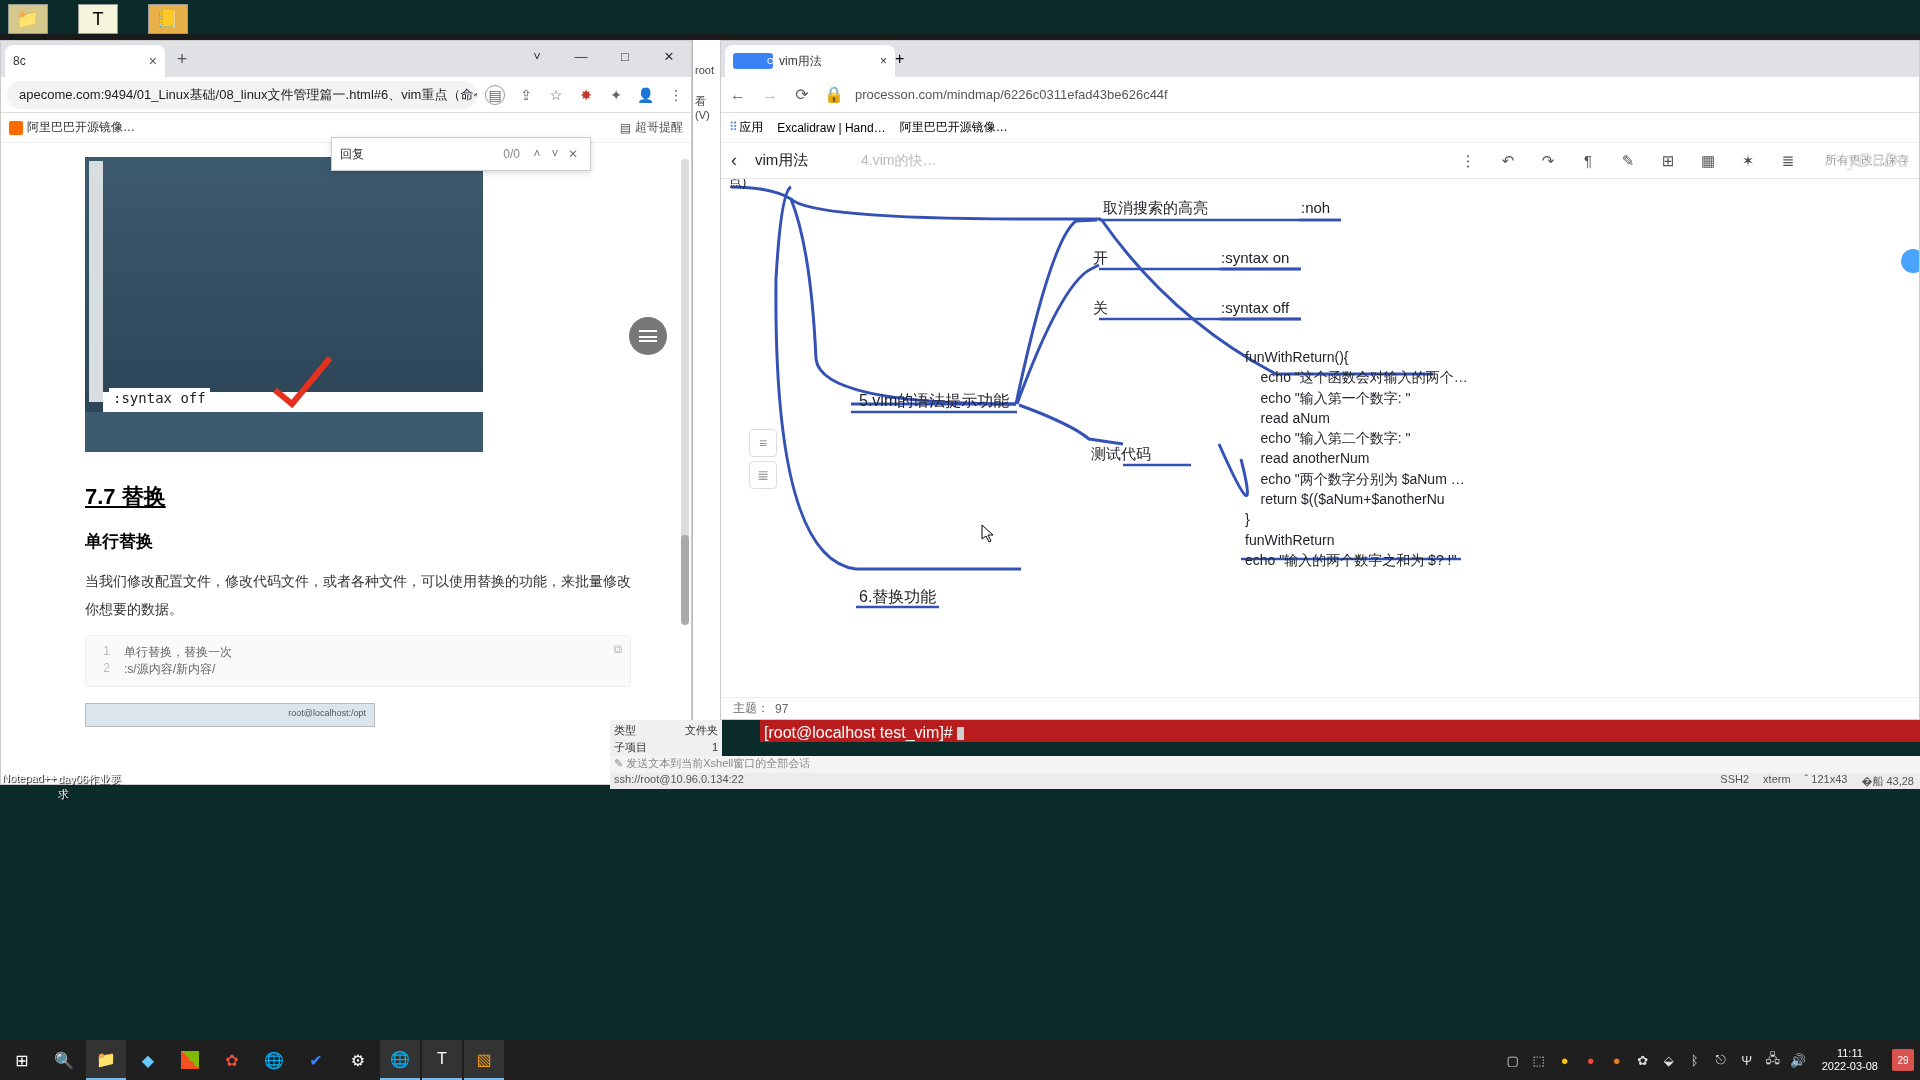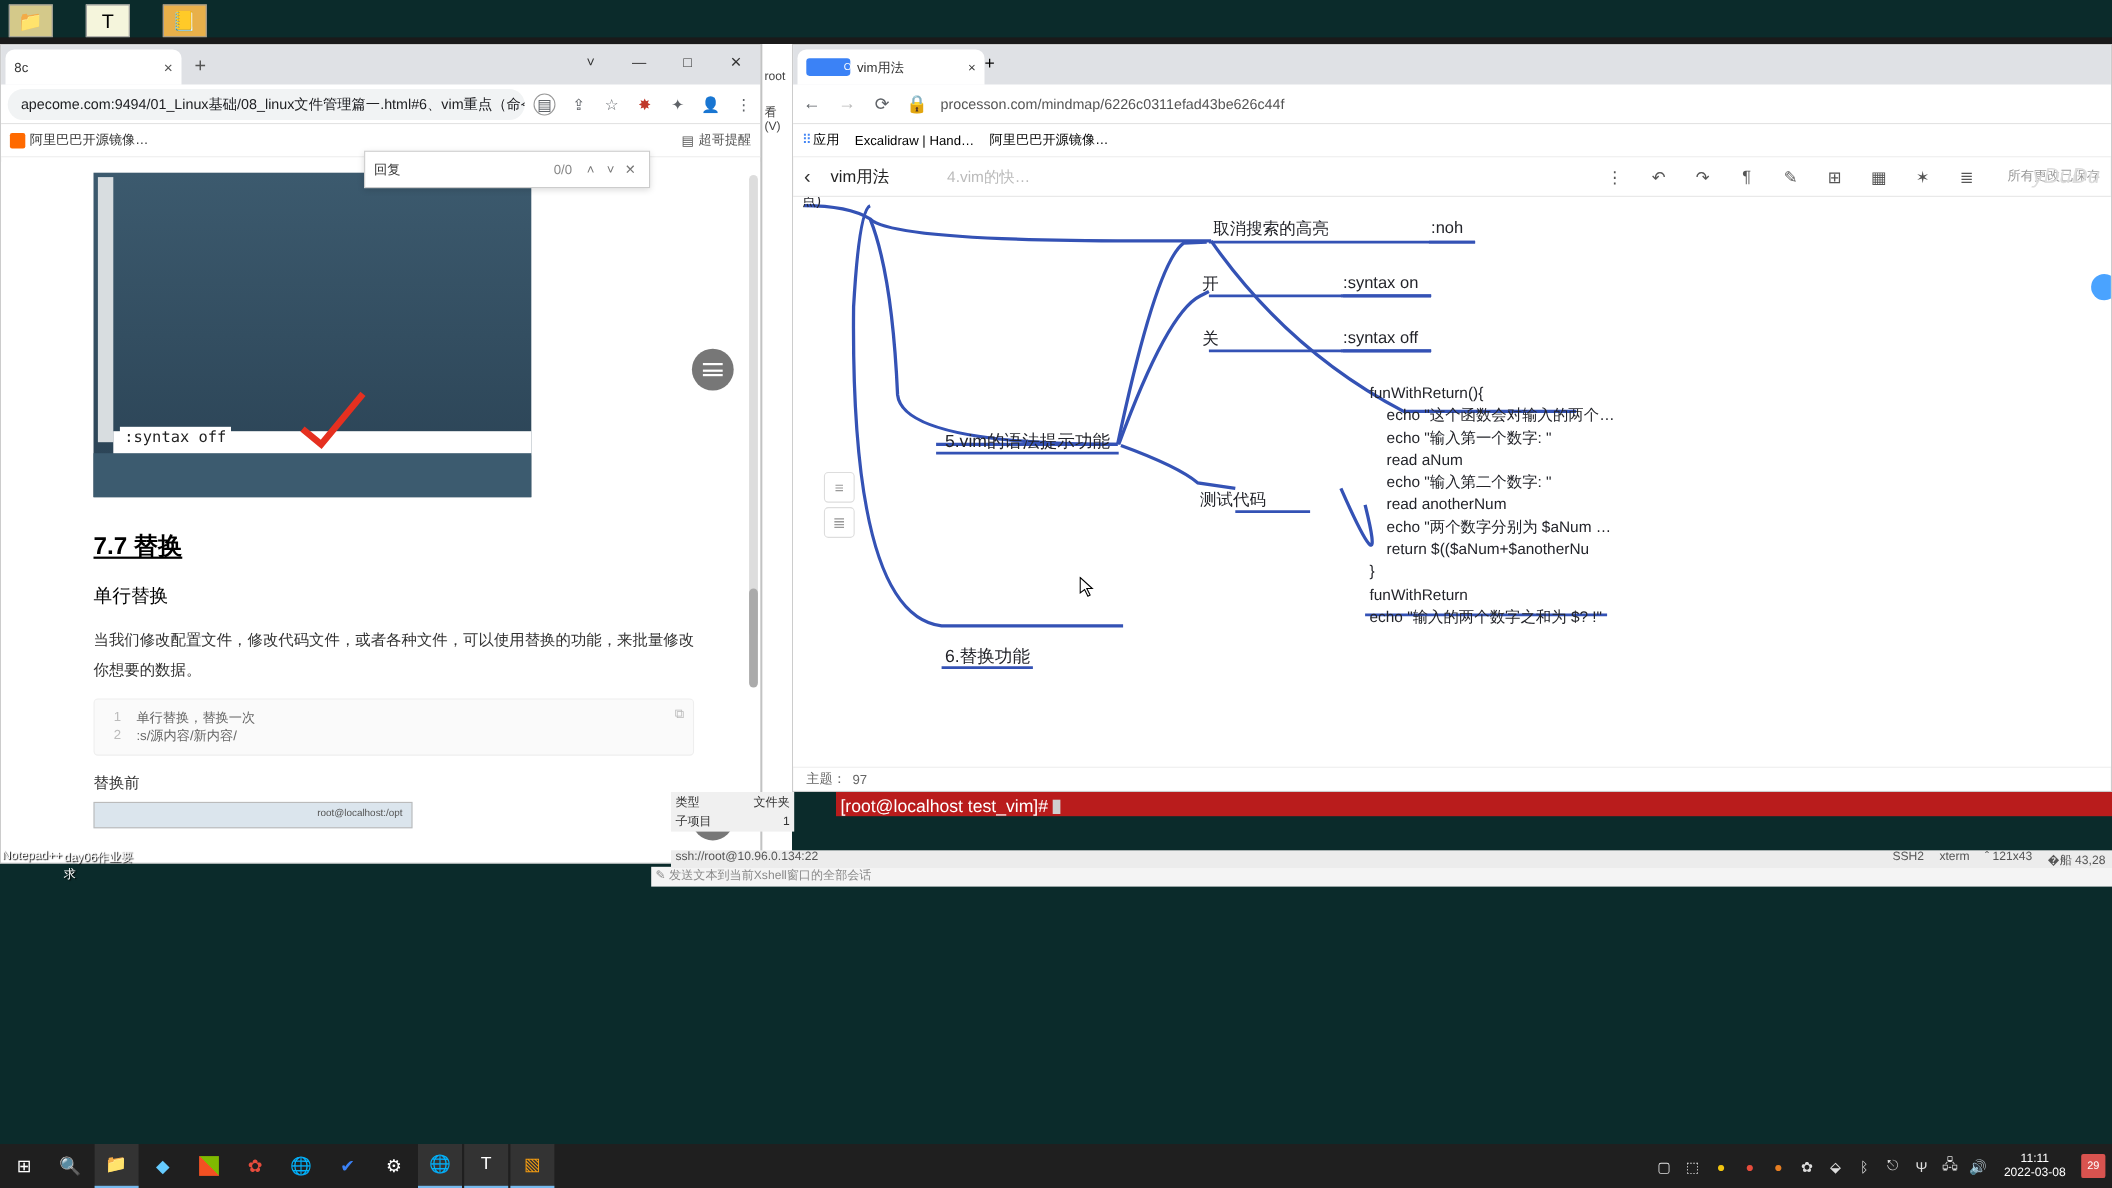--- a/index.html
+++ b/index.html
@@ -41,21 +41,21 @@
 .doc-area { padding: 10px 60px 0 84px; }
 .syntax-img { width: 398px; height: 295px; background: linear-gradient(#3c5a6e, #2a4254); position: relative; margin-bottom: 30px; }
 .syntax-img .line-col { position: absolute; left: 4px; top: 4px; bottom: 50px; width: 14px; background: #d8dde0; }
 .syntax-img .bottom-bar { position: absolute; left: 0; bottom: 0; height: 40px; width: 100%; background: #3c5b6f; }
 .syntax-img .cmd-text { position: absolute; left: 24px; bottom: 44px; color: #fff; font-family: monospace; font-size: 14px; background: #fff; color: #222; padding: 2px 4px; }
 .syntax-img .white-strip { position: absolute; left: 18px; bottom: 38px; right: 0; height: 22px; background: #fff; }
 .syntax-img .check { position: absolute; left: 185px; bottom: 40px; width: 70px; height: 60px; }
 .syntax-img .check svg { stroke: #e53020; stroke-width: 6; fill: none; }
 
 .doc-area h2 { font-size: 22px; font-weight: bold; margin: 24px 0 18px; text-decoration: underline; }
-.doc-area h3 { font-size: 17px; font-weight: normal; margin: 14px 0 14px; }
+.doc-area h3 { font-size: 17px; font-weight: bold; margin: 14px 0 14px; }
 .doc-area p { font-size: 14px; line-height: 2; color: #333; margin-bottom: 12px; }
 .code-block { background: #fafafa; border: 1px solid #eee; border-radius: 4px; padding: 8px 12px; font-family: monospace; font-size: 12px; color: #666; position: relative; margin: 10px 0 16px; }
 .code-block .ln { display: flex; gap: 14px; }
 .code-block .num { color: #bbb; width: 12px; text-align: right; }
 .code-block .copy { position: absolute; right: 8px; top: 6px; color: #bbb; }
 .sub-label { font-size: 14px; color: #333; margin-top: 8px; }
 
 .float-menu { position: absolute; right: 24px; top: 170px; width: 38px; height: 38px; background: #777; border-radius: 50%; display: flex; align-items: center; justify-content: center; }
 .float-menu .bars { width: 18px; height: 12px; border-top: 2px solid #fff; border-bottom: 2px solid #fff; position: relative; }
 .float-menu .bars::before { content: ""; position: absolute; top: 4px; left: 0; right: 0; height: 2px; background: #fff; }
@@ -94,21 +94,21 @@
 .mm-side-btn { position: absolute; left: 28px; width: 28px; height: 28px; border: 1px solid #ddd; border-radius: 4px; display: flex; align-items: center; justify-content: center; color: #999; font-size: 14px; }
 .mm-blue-dot { position: absolute; right: -6px; top: 70px; width: 24px; height: 24px; background: #4aa3ff; border-radius: 50%; }
 
 .po-status { position: absolute; bottom: 0; left: 0; right: 0; height: 22px; border-top: 1px solid #eee; font-size: 12px; color: #666; display: flex; align-items: center; padding: 0 12px; }
 .folder-label { position: absolute; top: 728px; left: 0; font-size: 11px; color: #fff; text-shadow: 1px 1px 1px #000; margin-top: 40px; }
 
 .xshell-bar { position: absolute; top: 720px; left: 760px; right: 0; height: 22px; background: #b91c1c; color: #cfcfcf; font-family: monospace; font-size: 16px; padding: 3px 4px; }
 .xshell-prompt { color: #fff; }
 .xshell-cursor { display: inline-block; width: 7px; height: 13px; background: #cfcfcf; vertical-align: middle; }
 
-.xshell-send { position: absolute; top: 756px; left: 592px; right: 0; height: 18px; font-size: 11px; color: #888; background: #f4f4f4; padding-left: 4px; margin-top: 32px; }
+.xshell-send { position: absolute; top: 756px; left: 610px; right: 0; height: 18px; font-size: 11px; color: #888; background: #f4f4f4; padding-left: 4px; }
 .xshell-status { position: absolute; top: 773px; left: 610px; right: 0; height: 16px; font-size: 11px; color: #555; background: #ececec; padding-left: 4px; display: flex; }
 .xshell-status .right { margin-left: auto; display: flex; gap: 14px; padding-right: 6px; }
 
 .type-panel { position: absolute; top: 720px; left: 610px; width: 112px; height: 36px; font-size: 11px; color: #333; background: #f0f0f0; line-height: 1.5; padding: 2px 4px; }
 
 
 .taskbar { position: absolute; bottom: 0; left: 0; right: 0; height: 40px; background: #1f1f1f; display: flex; align-items: center; }
 .tb-left { display: flex; align-items: center; gap: 2px; padding-left: 2px; }
 .tb-btn { width: 40px; height: 40px; display: flex; align-items: center; justify-content: center; color: #fff; font-size: 16px; }
 .tb-btn.active { border-bottom: 2px solid #76b9ed; background: #333; }
@@ -205,21 +205,20 @@
         <div class="ln">
             <span class="num">1</span>
             <span>单行替换，替换一次</span>
           </div>
         <div class="ln">
             <span class="num">2</span>
             <span>:s/源内容/新内容/</span>
           </div>
       </div>
 
-      <div class="sub-label">替换前</div>
       <div style="width:290px;height:24px;background:#dbe5ed;border:1px solid #bbb;margin-top:8px;position:relative">
         <div style="position:absolute;right:8px;top:4px;font-size:9px;color:#555">root@localhost:/opt</div>
 
       </div>
     </div>
   </div>
 </div>
 
 <div class="mid-window">
   <div class="mid-row" style="margin-top:24px">root</div>

